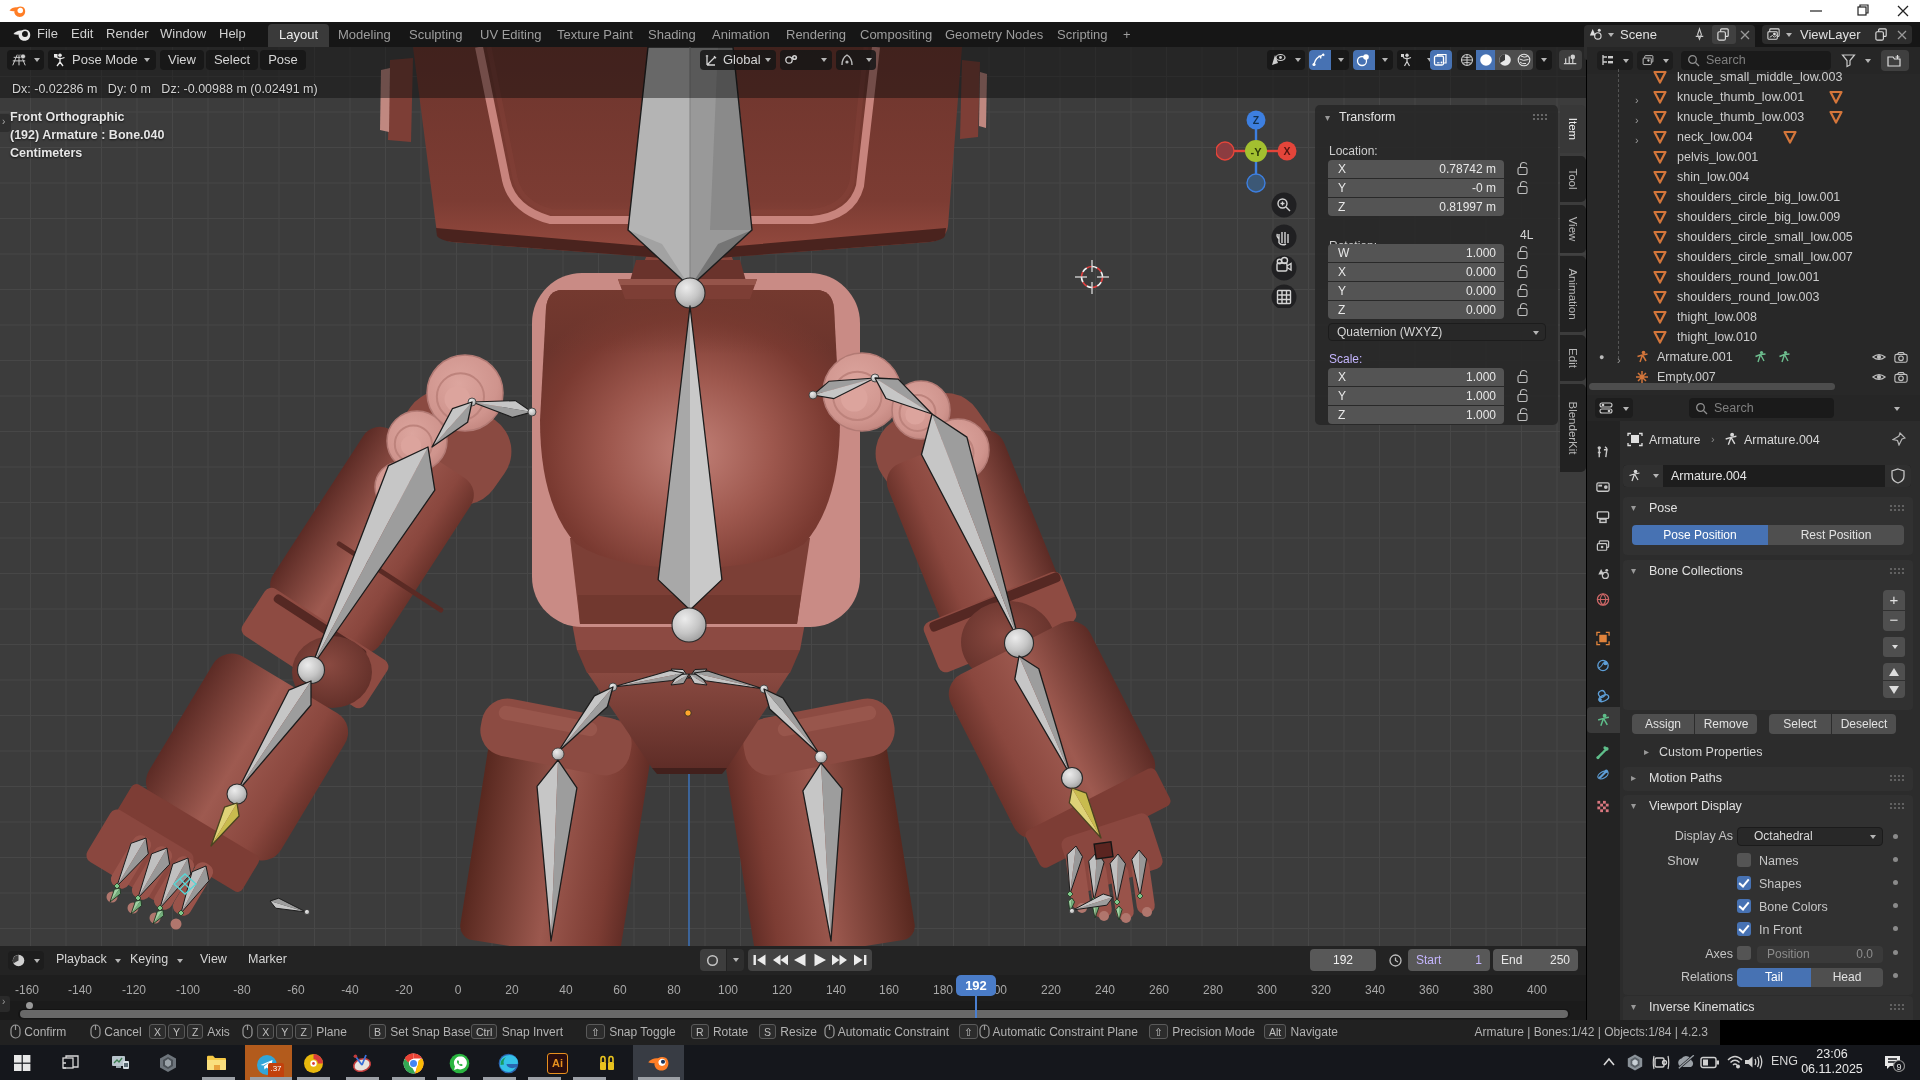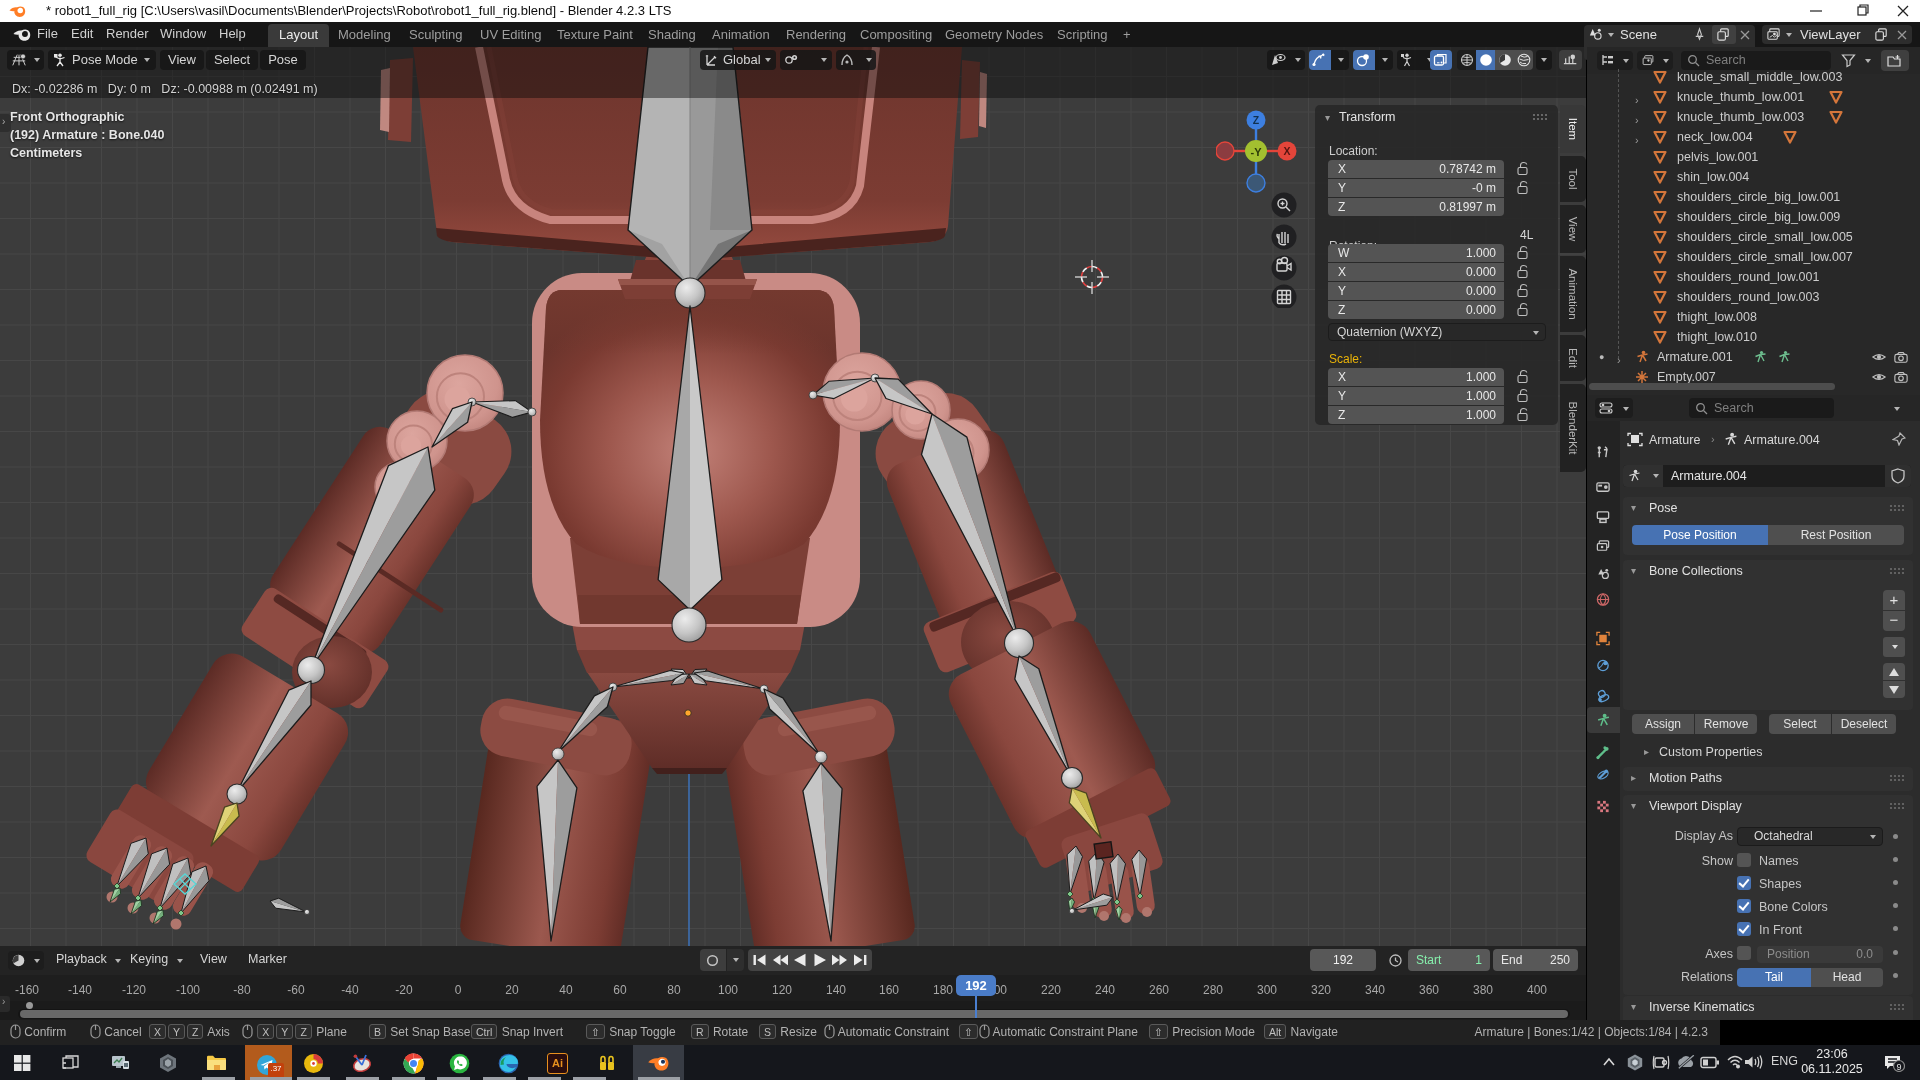--- a/index.html
+++ b/index.html
@@ -424,21 +424,20 @@
         <circle cx="688" cy="713" r="3.2" fill="#ffa62b" stroke="#222" stroke-width="0.8"></circle>
         <rect x="0" y="47" width="1586" height="51" fill="#0c0c0c" fill-opacity="0.45"></rect>
       </svg></div>
 
   <div class="abs" id="titlebar">
     <svg class="abs" style="left:9px;top:4px" width="17" height="14" viewBox="0 0 34 28">
       <path d="M12 12 C14 6 22 3 28 6 C33 9 34 17 30 22 C26 27 17 27 13 22 C10 18 10 14 12 12 Z" fill="#ff7e26"></path>
       <circle cx="22.5" cy="13" r="5.5" fill="#fff"></circle>
       <path d="M1 13 C6 7 14 5 20 8 L12 14 C8 15 4 14 1 13 Z" fill="#ff7e26"></path>
     </svg>
-    <span class="abs" style="left:46px;top:3px">* robot1_full_rig [C:\Users\vasil\Documents\Blender\Projects\Robot\robot1_full_rig.blend] - Blender 4.2.3 LTS</span>
     <svg class="abs" style="right:95px;top:0" width="18" height="22">
         <line x1="3" y1="11" x2="15" y2="11" stroke="#222" stroke-width="1.2"></line>
       </svg>
     <svg class="abs" style="right:49px;top:0" width="18" height="22">
         <rect x="5" y="7" width="8" height="8" fill="none" stroke="#222" stroke-width="1.2"></rect>
         <path d="M7 7 V5 H15 V13 H13" fill="none" stroke="#222" stroke-width="1.2"></path>
       </svg>
     <svg class="abs" style="right:8px;top:0" width="18" height="22">
         <path d="M4 6 L14 16 M14 6 L4 16" stroke="#222" stroke-width="1.3"></path>
       </svg>
@@ -697,21 +696,21 @@
     <div class="nrow" style="top:55px;border-radius:4px 4px 0 0"><span style="margin-left:10px">X</span><span style="position:absolute;right:8px">0.78742 m</span></div>
     <div class="nrow" style="top:74px"><span style="margin-left:10px">Y</span><span style="position:absolute;right:8px">-0 m</span></div>
     <div class="nrow" style="top:93px;border-radius:0 0 4px 4px"><span style="margin-left:10px">Z</span><span style="position:absolute;right:8px">0.81997 m</span></div>
     <span class="abs" style="left:14px;top:134px;color:#cdcdcd;font-size:12px">Rotation:</span>
     <span class="abs" style="left:205px;top:123px;color:#d8d8d8;font-size:12px">4L</span>
     <div class="nrow" style="top:139px;border-radius:4px 4px 0 0"><span style="margin-left:10px">W</span><span style="position:absolute;right:8px">1.000</span></div>
     <div class="nrow" style="top:158px"><span style="margin-left:10px">X</span><span style="position:absolute;right:8px">0.000</span></div>
     <div class="nrow" style="top:177px"><span style="margin-left:10px">Y</span><span style="position:absolute;right:8px">0.000</span></div>
     <div class="nrow" style="top:196px;border-radius:0 0 4px 4px"><span style="margin-left:10px">Z</span><span style="position:absolute;right:8px">0.000</span></div>
     <div class="abs" style="left:13px;top:218px;width:218px;height:18px;background:#282828;border:1px solid #1c1c1c;border-radius:4px;color:#d5d5d5;font-size:12px;line-height:16px"><span style="margin-left:8px">Quaternion (WXYZ)</span><span class="chev" style="position:absolute;right:4px;top:7px"></span></div>
-    <span class="abs" style="left:14px;top:247px;color:#eab308;font-size:12px">Scale:</span>
+    <span class="abs" style="left:14px;top:247px;color:#c4b5fd;font-size:12px">Scale:</span>
     <div class="nrow" style="top:263px;border-radius:4px 4px 0 0"><span style="margin-left:10px">X</span><span style="position:absolute;right:8px">1.000</span></div>
     <div class="nrow" style="top:282px"><span style="margin-left:10px">Y</span><span style="position:absolute;right:8px">1.000</span></div>
     <div class="nrow" style="top:301px;border-radius:0 0 4px 4px"><span style="margin-left:10px">Z</span><span style="position:absolute;right:8px">1.000</span></div>
 
     <svg class="abs" style="left:199px;top:55px" width="20" height="268" viewBox="0 0 20 268">
       <g fill="none" stroke="#c0c0c0" stroke-width="1.1">
         <g id="lk">
             <rect x="4" y="7.5" width="9" height="7" rx="1.5"></rect>
             <path d="M6.5 7.5 V5.5 Q6.5 2.5 9.5 2.5 Q12.5 2.5 12.8 4.5"></path>
           </g>
@@ -1129,21 +1128,21 @@
             <circle cx="10" cy="2" r="1.1"></circle>
             <circle cx="14" cy="2" r="1.1"></circle>
             <circle cx="2" cy="6" r="1.1"></circle>
             <circle cx="6" cy="6" r="1.1"></circle>
             <circle cx="10" cy="6" r="1.1"></circle>
             <circle cx="14" cy="6" r="1.1"></circle>
           </g>
         </svg>
       <span class="lbl" style="left:10px;top:34px;width:100px;text-align:right">Display As</span>
       <div class="field" style="left:114px;top:32px;width:146px;height:19px;background:#282828;border:1px solid #1b1b1b"><span style="margin-left:16px;line-height:17px;display:inline-block">Octahedral</span><span class="chev" style="position:absolute;right:4px;top:7px"></span></div>
-      <span class="lbl" style="left:10px;top:59px;width:100px;text-align:right">Show</span>
+      <span class="lbl" style="left:10px;top:59px;width:100px;text-align:center">Show</span>
       <div class="check" style="left:114px;top:58px"></div>
         <span class="lbl" style="left:136px;top:59px">Names</span>
       <div class="check on" style="left:114px;top:81px"></div>
         <span class="lbl" style="left:136px;top:82px">Shapes</span>
       <div class="check on" style="left:114px;top:104px"></div>
         <span class="lbl" style="left:136px;top:105px">Bone Colors</span>
       <div class="check on" style="left:114px;top:127px"></div>
         <span class="lbl" style="left:136px;top:128px">In Front</span>
       <span class="lbl" style="left:10px;top:152px;width:100px;text-align:right">Axes</span>
       <div class="check" style="left:114px;top:151px"></div>
@@ -1213,21 +1212,21 @@
           <path d="M91.5 5.8 L99 11 L91.5 16.2 Z"></path>
         <path d="M106 5.5 L114.5 11 L106 16.5 Z"></path>
           <rect x="116" y="6" width="2.4" height="10"></rect>
       </g>
     </svg>
     <div class="abs" style="left:1310px;top:3px;width:66px;height:22px;background:#585858;border-radius:4px;color:#f0f0f0;font-size:12px;text-align:center;line-height:22px">192</div>
     <svg class="abs" style="left:1388px;top:7px" width="15" height="15">
         <circle cx="7.5" cy="7.5" r="5.5" fill="none" stroke="#bdbdbd" stroke-width="1.3"></circle>
         <path d="M7.5 4.5 V7.5 L10 9" stroke="#bdbdbd" stroke-width="1.3" fill="none"></path>
       </svg>
-    <div class="abs" style="left:1408px;top:3px;width:82px;height:22px;background:#585858;border-radius:4px;color:#86efac;font-size:12px"><span style="margin-left:8px;line-height:22px">Start</span><span style="position:absolute;right:8px;line-height:22px">1</span></div>
+    <div class="abs" style="left:1408px;top:3px;width:82px;height:22px;background:#585858;border-radius:4px;color:#c4b5fd;font-size:12px"><span style="margin-left:8px;line-height:22px">Start</span><span style="position:absolute;right:8px;line-height:22px">1</span></div>
     <div class="abs" style="left:1493px;top:3px;width:85px;height:22px;background:#585858;border-radius:4px;color:#e8e8e8;font-size:12px"><span style="margin-left:8px;line-height:22px">End</span><span style="position:absolute;right:8px;line-height:22px">250</span></div>
 
     <div class="abs" style="left:0;top:29px;width:1586px;height:26px;background:#1e1e1e">
         <span class="tlnum" style="left:27px;top:8px">-160</span>
         <span class="tlnum" style="left:80px;top:8px">-140</span>
         <span class="tlnum" style="left:134px;top:8px">-120</span>
         <span class="tlnum" style="left:188px;top:8px">-100</span>
         <span class="tlnum" style="left:242px;top:8px">-80</span>
         <span class="tlnum" style="left:296px;top:8px">-60</span>
         <span class="tlnum" style="left:350px;top:8px">-40</span>

